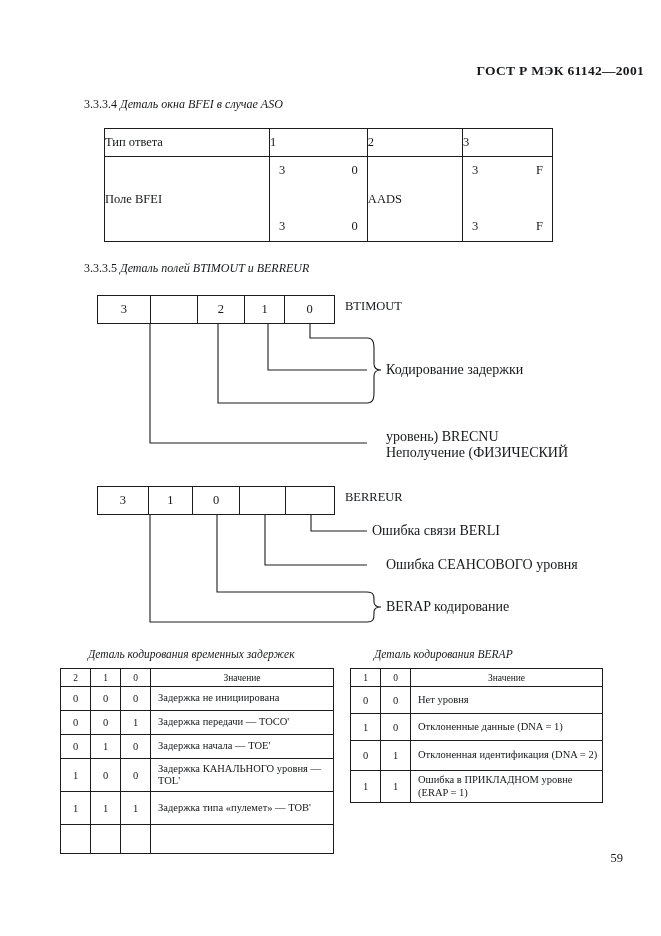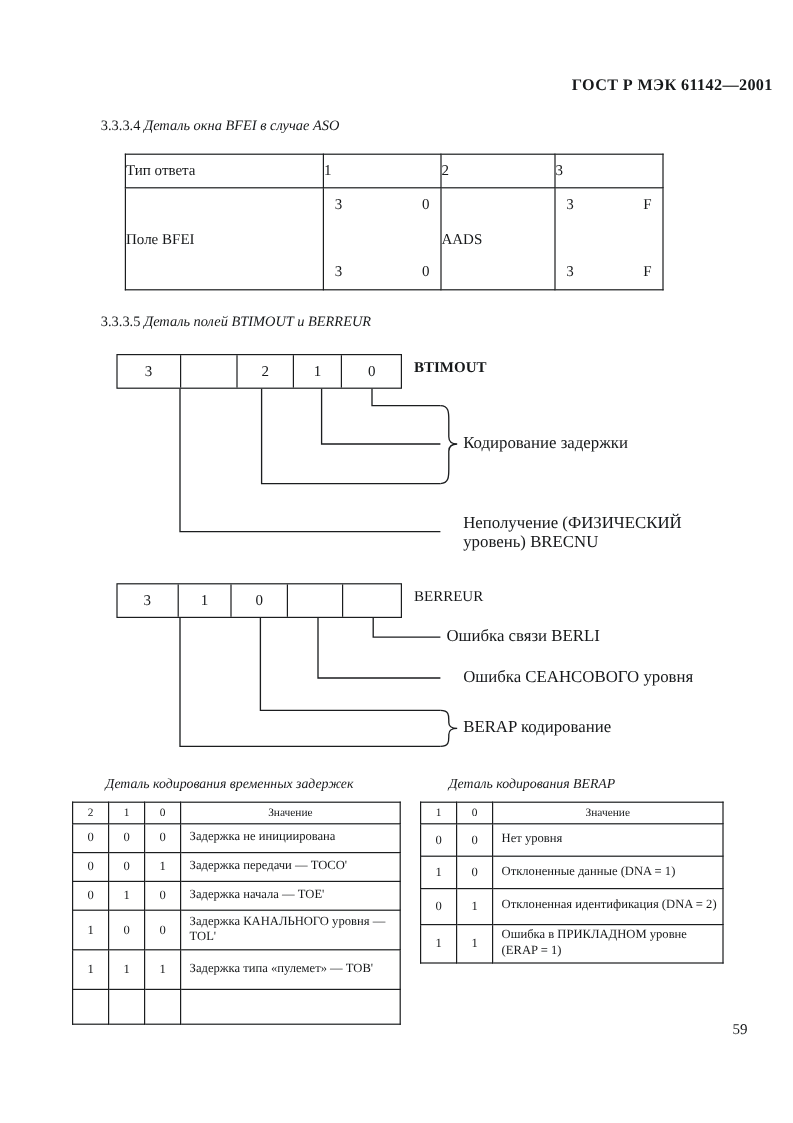--- a/index.html
+++ b/index.html
@@ -233,42 +233,42 @@
   <div class="diagram" id="diagram-btimout">
 
     <div class="bitrow" style="left:97px; top:9px; width:238px;">
       <div class="bitcell" style="width:53px">3</div>
       <div class="bitcell" style="width:48px"></div>
       <div class="bitcell" style="width:47px">2</div>
       <div class="bitcell" style="width:41px">1</div>
       <div class="bitcell" style="width:49px">0</div>
     </div>
 
-    <div class="fieldname" style="left:345px; top:13px;font-weight:bold;">BTIMOUT</div>
+    <div class="fieldname" style="left:345px; top:13px;">BTIMOUT</div>
 
     <svg width="661" height="180">
       <g stroke="#1b1d1f" stroke-width="1.1" fill="none">
 
         <path d="M310,38 L310,52 L367,52"></path>
 
         <path d="M268,38 L268,84 L367,84"></path>
 
         <path d="M218,38 L218,117 L367,117"></path>
 
         <path d="M150,38 L150,157 L367,157"></path>
 
         <path d="M367,52 C374,52 374,58 374,64 L374,78 C374,83 377,84 381,84
                  C377,84 374,85 374,90 L374,105 C374,111 374,117 367,117"></path>
       </g>
     </svg>
 
     <div class="leader-label" style="left:386px; top:76px;">Кодирование задержки</div>
     <div class="leader-label" style="left:386px; top:143px;">
+      <div>уровень) BRECNU</div>
       <div>Неполучение (ФИЗИЧЕСКИЙ</div>
-      <div>уровень) BRECNU</div>
     </div>
   </div>
 
   <div class="diagram" id="diagram-berreur">
 
     <div class="bitrow" style="left:97px; top:6px; width:238px;">
       <div class="bitcell" style="width:51px">3</div>
       <div class="bitcell" style="width:45px">1</div>
       <div class="bitcell" style="width:47px">0</div>
       <div class="bitcell" style="width:47px"></div>

